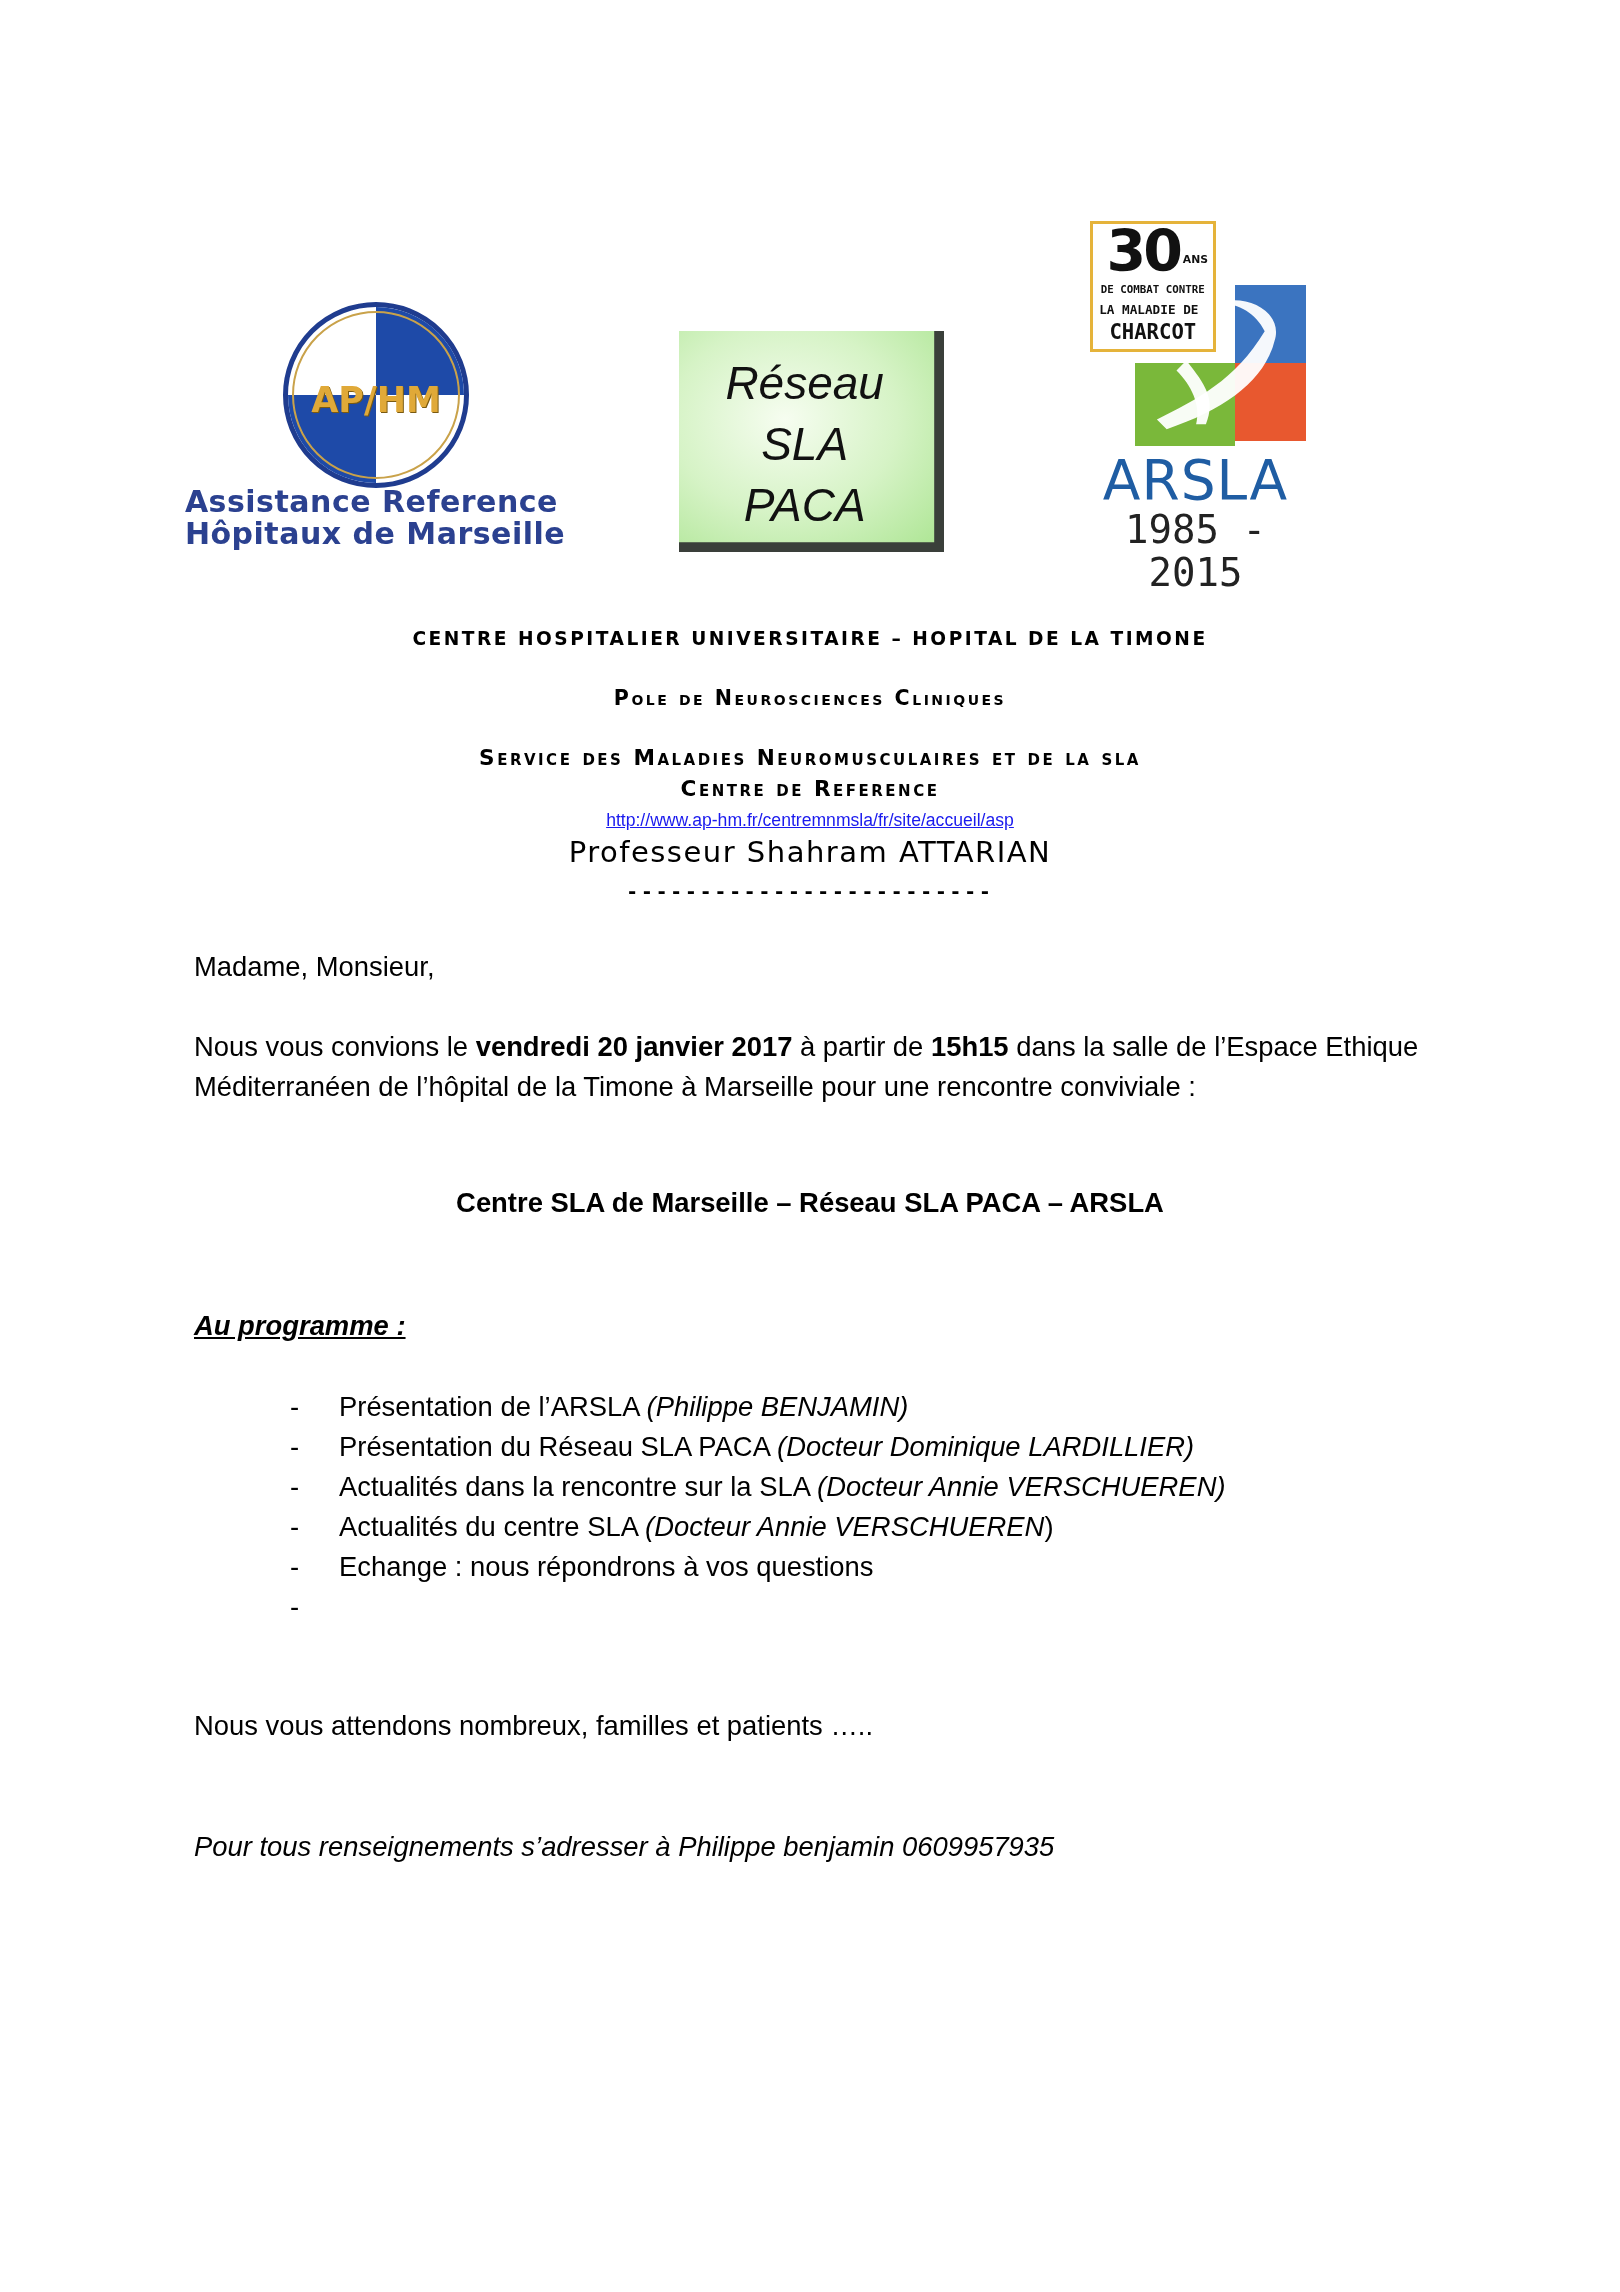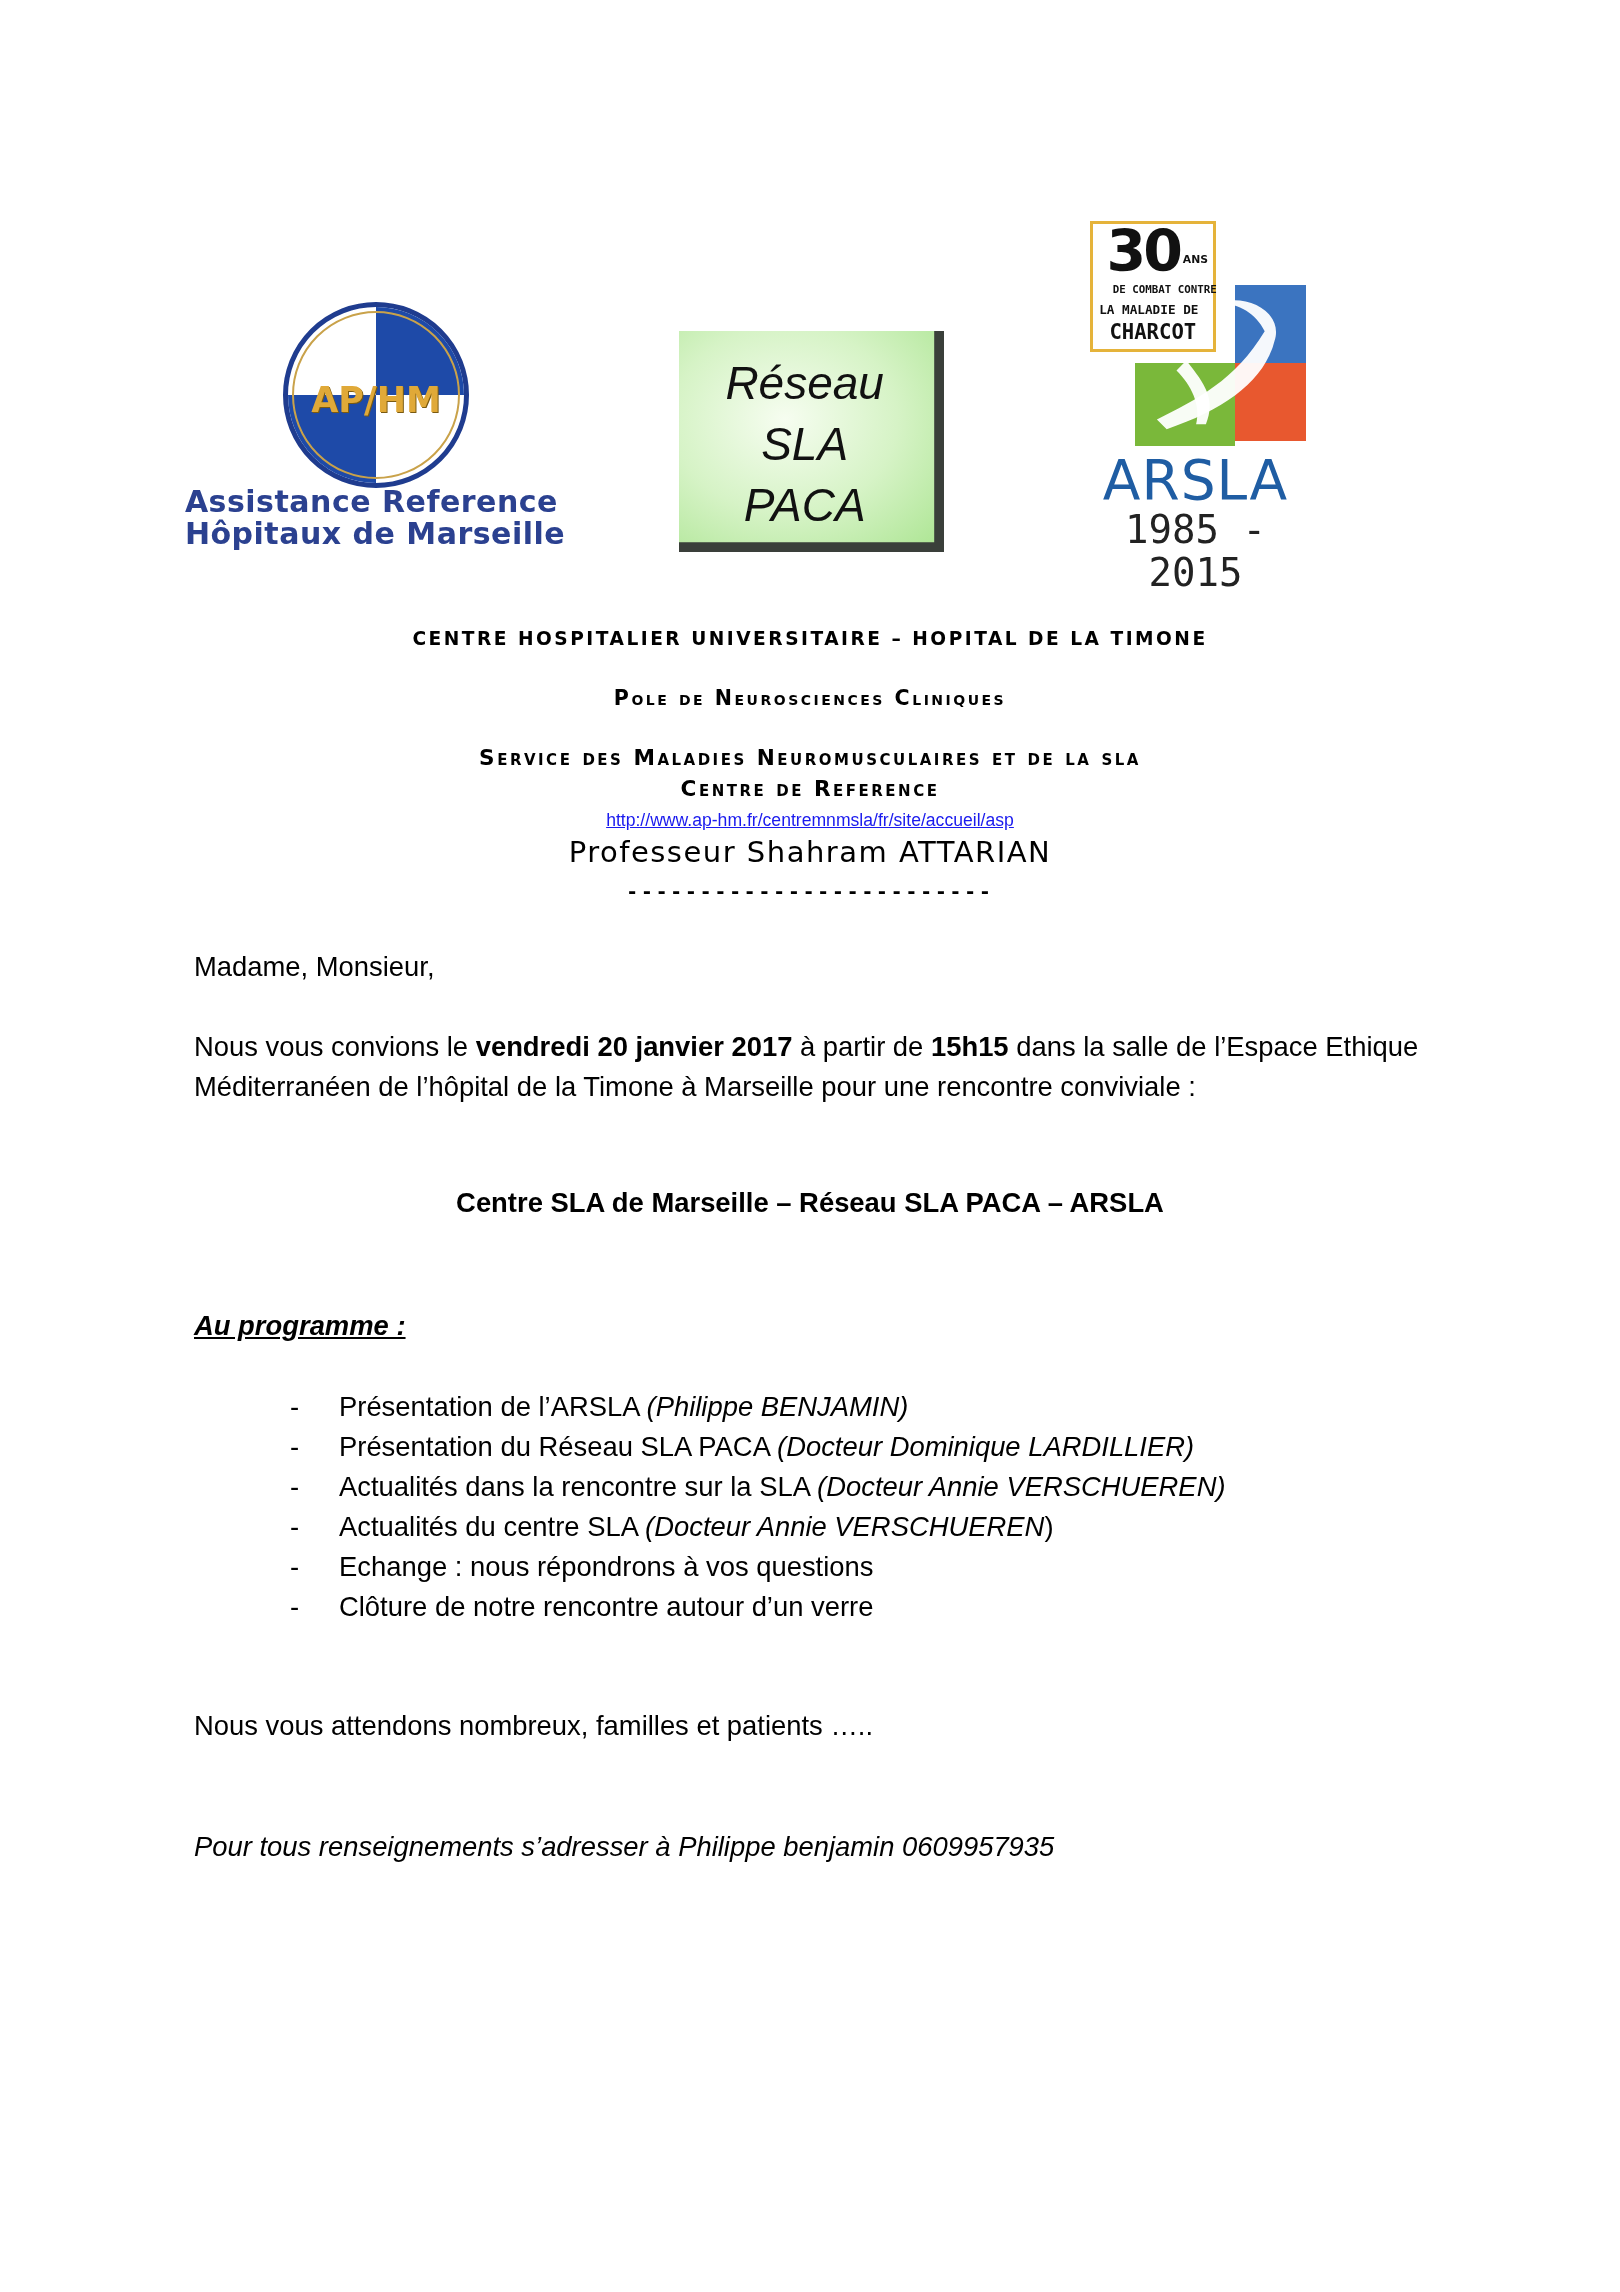--- a/index.html
+++ b/index.html
@@ -95,21 +95,21 @@
   <div class="arsla-sq-blue"></div>
   <div class="arsla-sq-green"></div>
   <div class="arsla-sq-red"></div>
   <svg class="arsla-bird" viewBox="0 0 160 150">
     <path d="M10 130 C 50 110, 90 90, 120 40 C 110 20, 90 10, 70 12 C 100 0, 140 20, 130 50 C 120 90, 80 120, 20 140 Z" fill="#ffffff" opacity="0.95"></path>
     <path d="M40 70 C 60 95, 70 110, 60 135 L 50 135 C 55 115, 45 95, 30 80 Z" fill="#ffffff" opacity="0.95"></path>
   </svg>
   <div class="arsla-box">
     <div class="arsla-30">30</div>
     <div class="arsla-ans">ANS</div>
-    <div class="arsla-small" style="top:57px; left:0; width:120px; font-size:10.8px; line-height:17.6px;padding-left:12px;">DE COMBAT CONTRE</div>
+    <div class="arsla-small" style="top:57px; left:0; width:120px; font-size:10.8px; line-height:17.6px;">DE COMBAT CONTRE</div>
     <div class="arsla-small" style="top:76px; left:0; width:112px; font-size:12.7px; line-height:19.6px;">LA MALADIE DE</div>
     <div class="arsla-small" style="top:96px; left:0; width:120px; font-size:20.6px; line-height:25.5px;">CHARCOT</div>
   </div>
   <div class="arsla-name">ARSLA</div>
   <div class="arsla-years">1985 - 2015</div>
 </div>
 
 <div id="hdr-chu" class="center h-sans">CENTRE HOSPITALIER UNIVERSITAIRE – HOPITAL DE LA TIMONE</div>
 <div id="hdr-pole" class="center h-sans smallcaps">Pole de Neurosciences Cliniques</div>
 <div id="hdr-service" class="center h-sans smallcaps">Service des Maladies Neuromusculaires et de la sla</div>
@@ -127,18 +127,18 @@
 <div id="event-title">Centre SLA de Marseille – Réseau SLA PACA – ARSLA</div>
 
 <div id="programme-heading" class="body-text">Au programme :</div>
 
 <ul id="programme-list">
   <li><span class="dash">-</span><span>Présentation de l’ARSLA </span><i>(Philippe BENJAMIN)</i><span></span></li>
   <li><span class="dash">-</span><span>Présentation du Réseau SLA PACA </span><i>(Docteur Dominique LARDILLIER)</i><span></span></li>
   <li><span class="dash">-</span><span>Actualités dans la rencontre sur la SLA </span><i>(Docteur Annie VERSCHUEREN)</i><span></span></li>
   <li><span class="dash">-</span><span>Actualités du centre SLA </span><i>(Docteur Annie VERSCHUEREN</i><span>)</span></li>
   <li><span class="dash">-</span><span>Echange : nous répondrons à vos questions</span><i></i><span></span></li>
-  <li><span class="dash">-</span><span>Clôture de notre rencontre autour d’un verre</span><i></i><span></span></li>
+  <li><span class="dash">-</span><i></i><span></span></li>
 </ul>
 
 <div id="closing" class="body-text">Nous vous attendons nombreux, familles et patients …..</div>
 <div id="contact" class="body-text">Pour tous renseignements s’adresser à Philippe benjamin 0609957935</div>
 
 
 </body></html>

